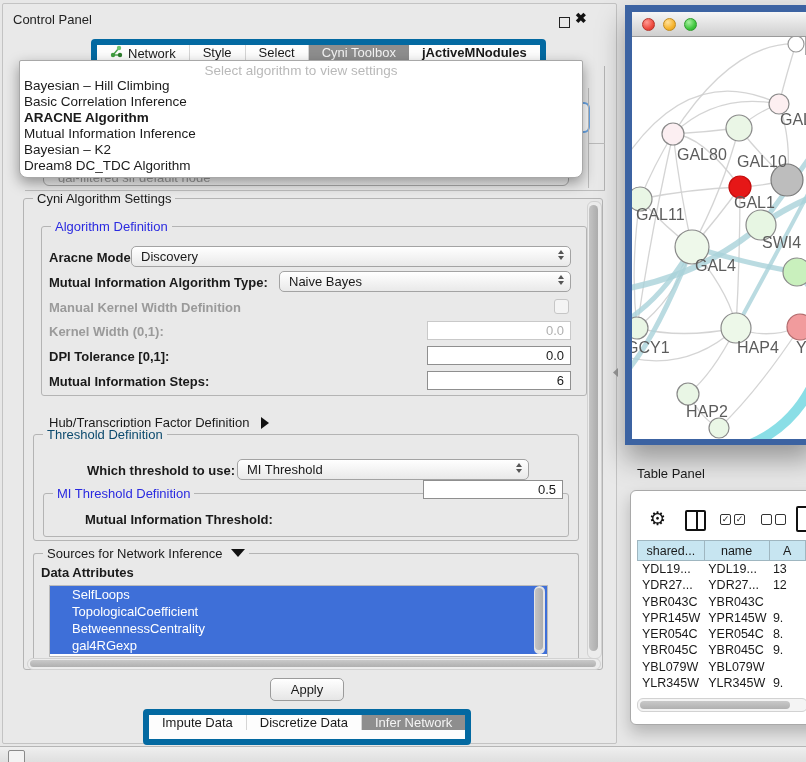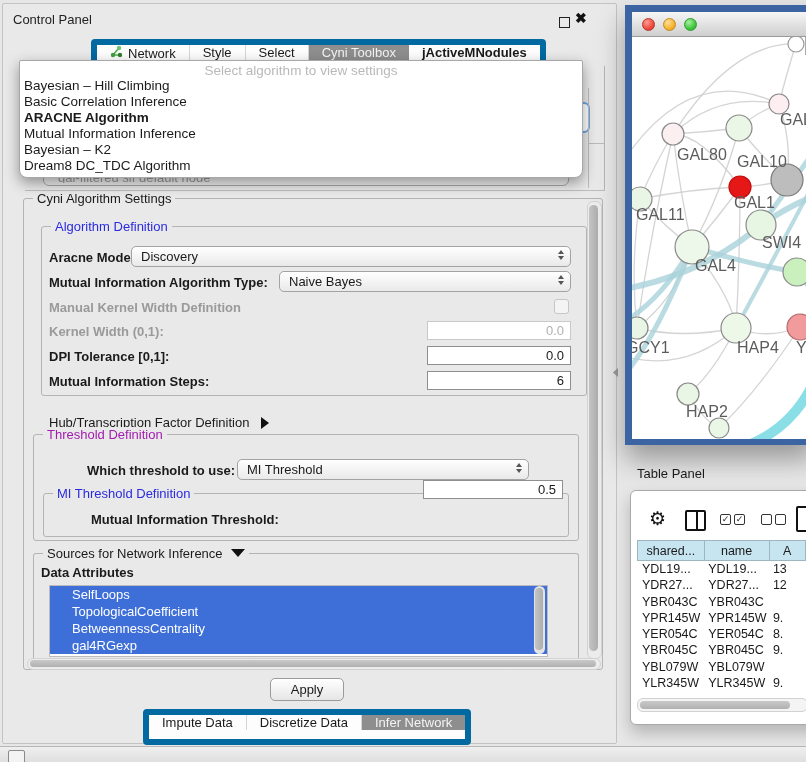--- a/index.html
+++ b/index.html
@@ -24,21 +24,21 @@
   #algo-popup{left:16px;top:56px;width:562px;height:116px;background:#fff;
               border:1px solid #a8a8a8;border-radius:2px 2px 8px 8px;
               box-shadow:0 5px 14px rgba(0,0,0,.38);z-index:30;font-size:13.5px;}
   #algo-popup .ph{color:#b9b9b9;text-align:center;padding-top:2px;height:15px;}
   #algo-popup .it{padding:0 4px;height:16px;line-height:16px;}
   #algo-popup .it.bold{font-weight:bold;}
   
   .gbox{position:absolute;border:1px solid #b4b4b4;border-radius:3px;}
   .glabel{position:absolute;top:-8px;left:9px;background:#e9e9e9;padding:0 4px;
           font-size:13px;white-space:nowrap;}
-  .blue{color:#2a2ae0;} .green{color:#a21caf;}
+  .blue{color:#2a2ae0;} .green{color:#0c4a6e;}
   .lbl{position:absolute;font-size:13px;font-weight:bold;white-space:nowrap;}
   .lbl.dis{color:#9a9a9a;}
   .plain{font-weight:normal;margin-top:12px;}
   
   .combo{position:absolute;height:21px;background:linear-gradient(#ffffff,#e9e9e9);
          border:1px solid #a3a3a3;border-radius:5px;display:flex;align-items:center;
          font-size:13px;padding-left:9px;box-sizing:border-box;}
   .combo .arr{position:absolute;right:6px;top:3px;display:flex;flex-direction:column;gap:2px;}
   .combo .arr i{width:0;height:0;border-left:3.5px solid transparent;border-right:3.5px solid transparent;}
   .combo .arr i.up{border-bottom:4.5px solid #555;}
@@ -204,21 +204,21 @@
       <span>MI Threshold</span>
       <span class="arr">
           <i class="up"></i>
           <i class="dn"></i>
         </span>
     </div>
 
     <div class="gbox" style="left:40px;top:489px;width:524px;height:42px;">
       <span class="glabel blue">MI Threshold Definition</span>
     </div>
-    <div class="lbl" style="left:56px;top:508px;padding-left:32px;">Mutual Information Threshold:</div>
+    <div class="lbl" style="left:50px;top:508px;padding-left:32px;">Mutual Information Threshold:</div>
     <div class="field" style="left:420px;top:476px;width:140px;">0.5</div>
 
     <div class="gbox" style="left:30px;top:549px;width:544px;height:104px;border-bottom:none;border-radius:3px 3px 0 0;">
       <span class="glabel" style="font-weight:normal;">
         <span>Sources for Network Inference</span>
         <span class="tri-d" style="margin-left:5px;"></span>
       </span>
     </div>
     <div class="lbl" style="left:38px;top:561px;">Data Attributes</div>
 

